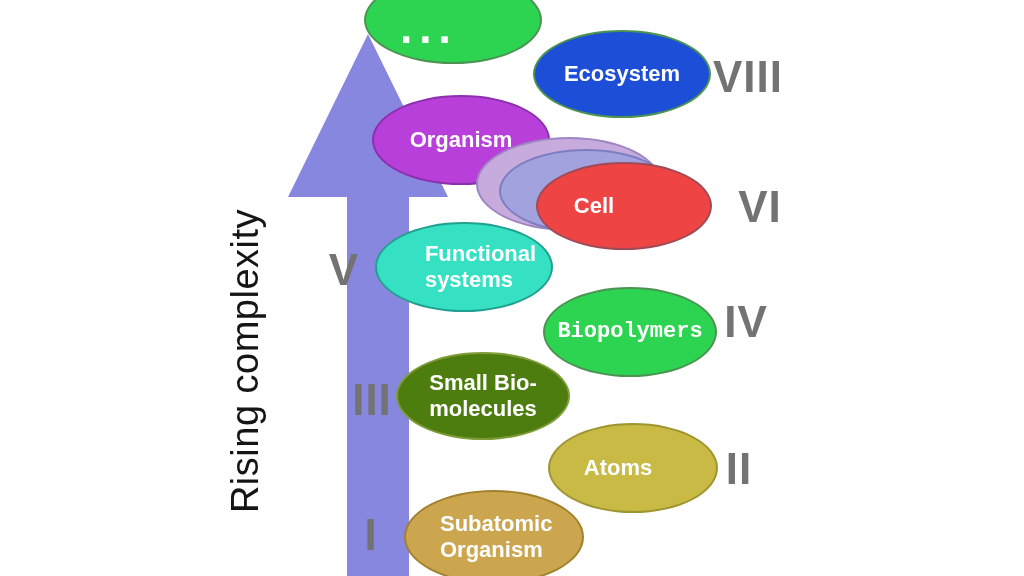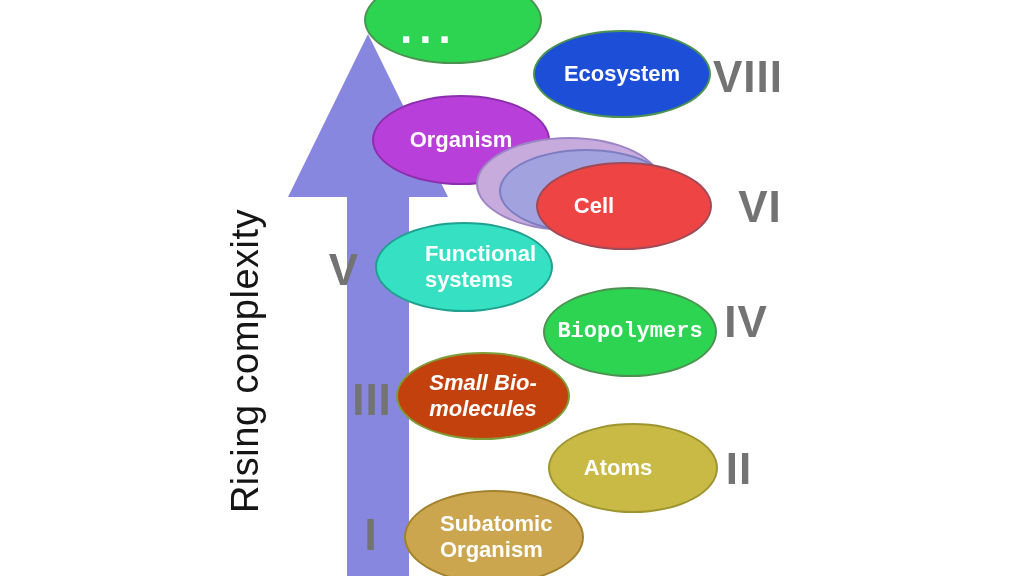--- a/index.html
+++ b/index.html
@@ -89,21 +89,21 @@
 
   <div class="ellipse e-functional" style="background-color: rgb(53, 224, 195); border-color: rgb(32, 160, 142);">
     <span>Functional
 systems</span>
   </div>
 
   <div class="ellipse e-biopolymers" style="background-color: rgb(44, 212, 82); border-color: rgb(76, 147, 82); font-family: Liberation Mono, monospace;">
     <span>Biopolymers</span>
   </div>
 
-  <div class="ellipse e-smallbio" style="background-color: #c2410c; border-color: rgb(126, 156, 56); font-style: italic;">
+  <div class="ellipse e-smallbio" style="background-color: #4d7c0f; border-color: rgb(126, 156, 56);">
     <span>Small Bio-
 molecules</span>
   </div>
 
   <div class="ellipse e-atoms" style="background-color: rgb(200, 186, 69); border-color: rgb(158, 148, 48);">
     <span>Atoms</span>
   </div>
 
   <div class="ellipse e-subatomic" style="background-color: rgb(203, 166, 79); border-color: rgb(162, 129, 46);">
     <span>Subatomic

